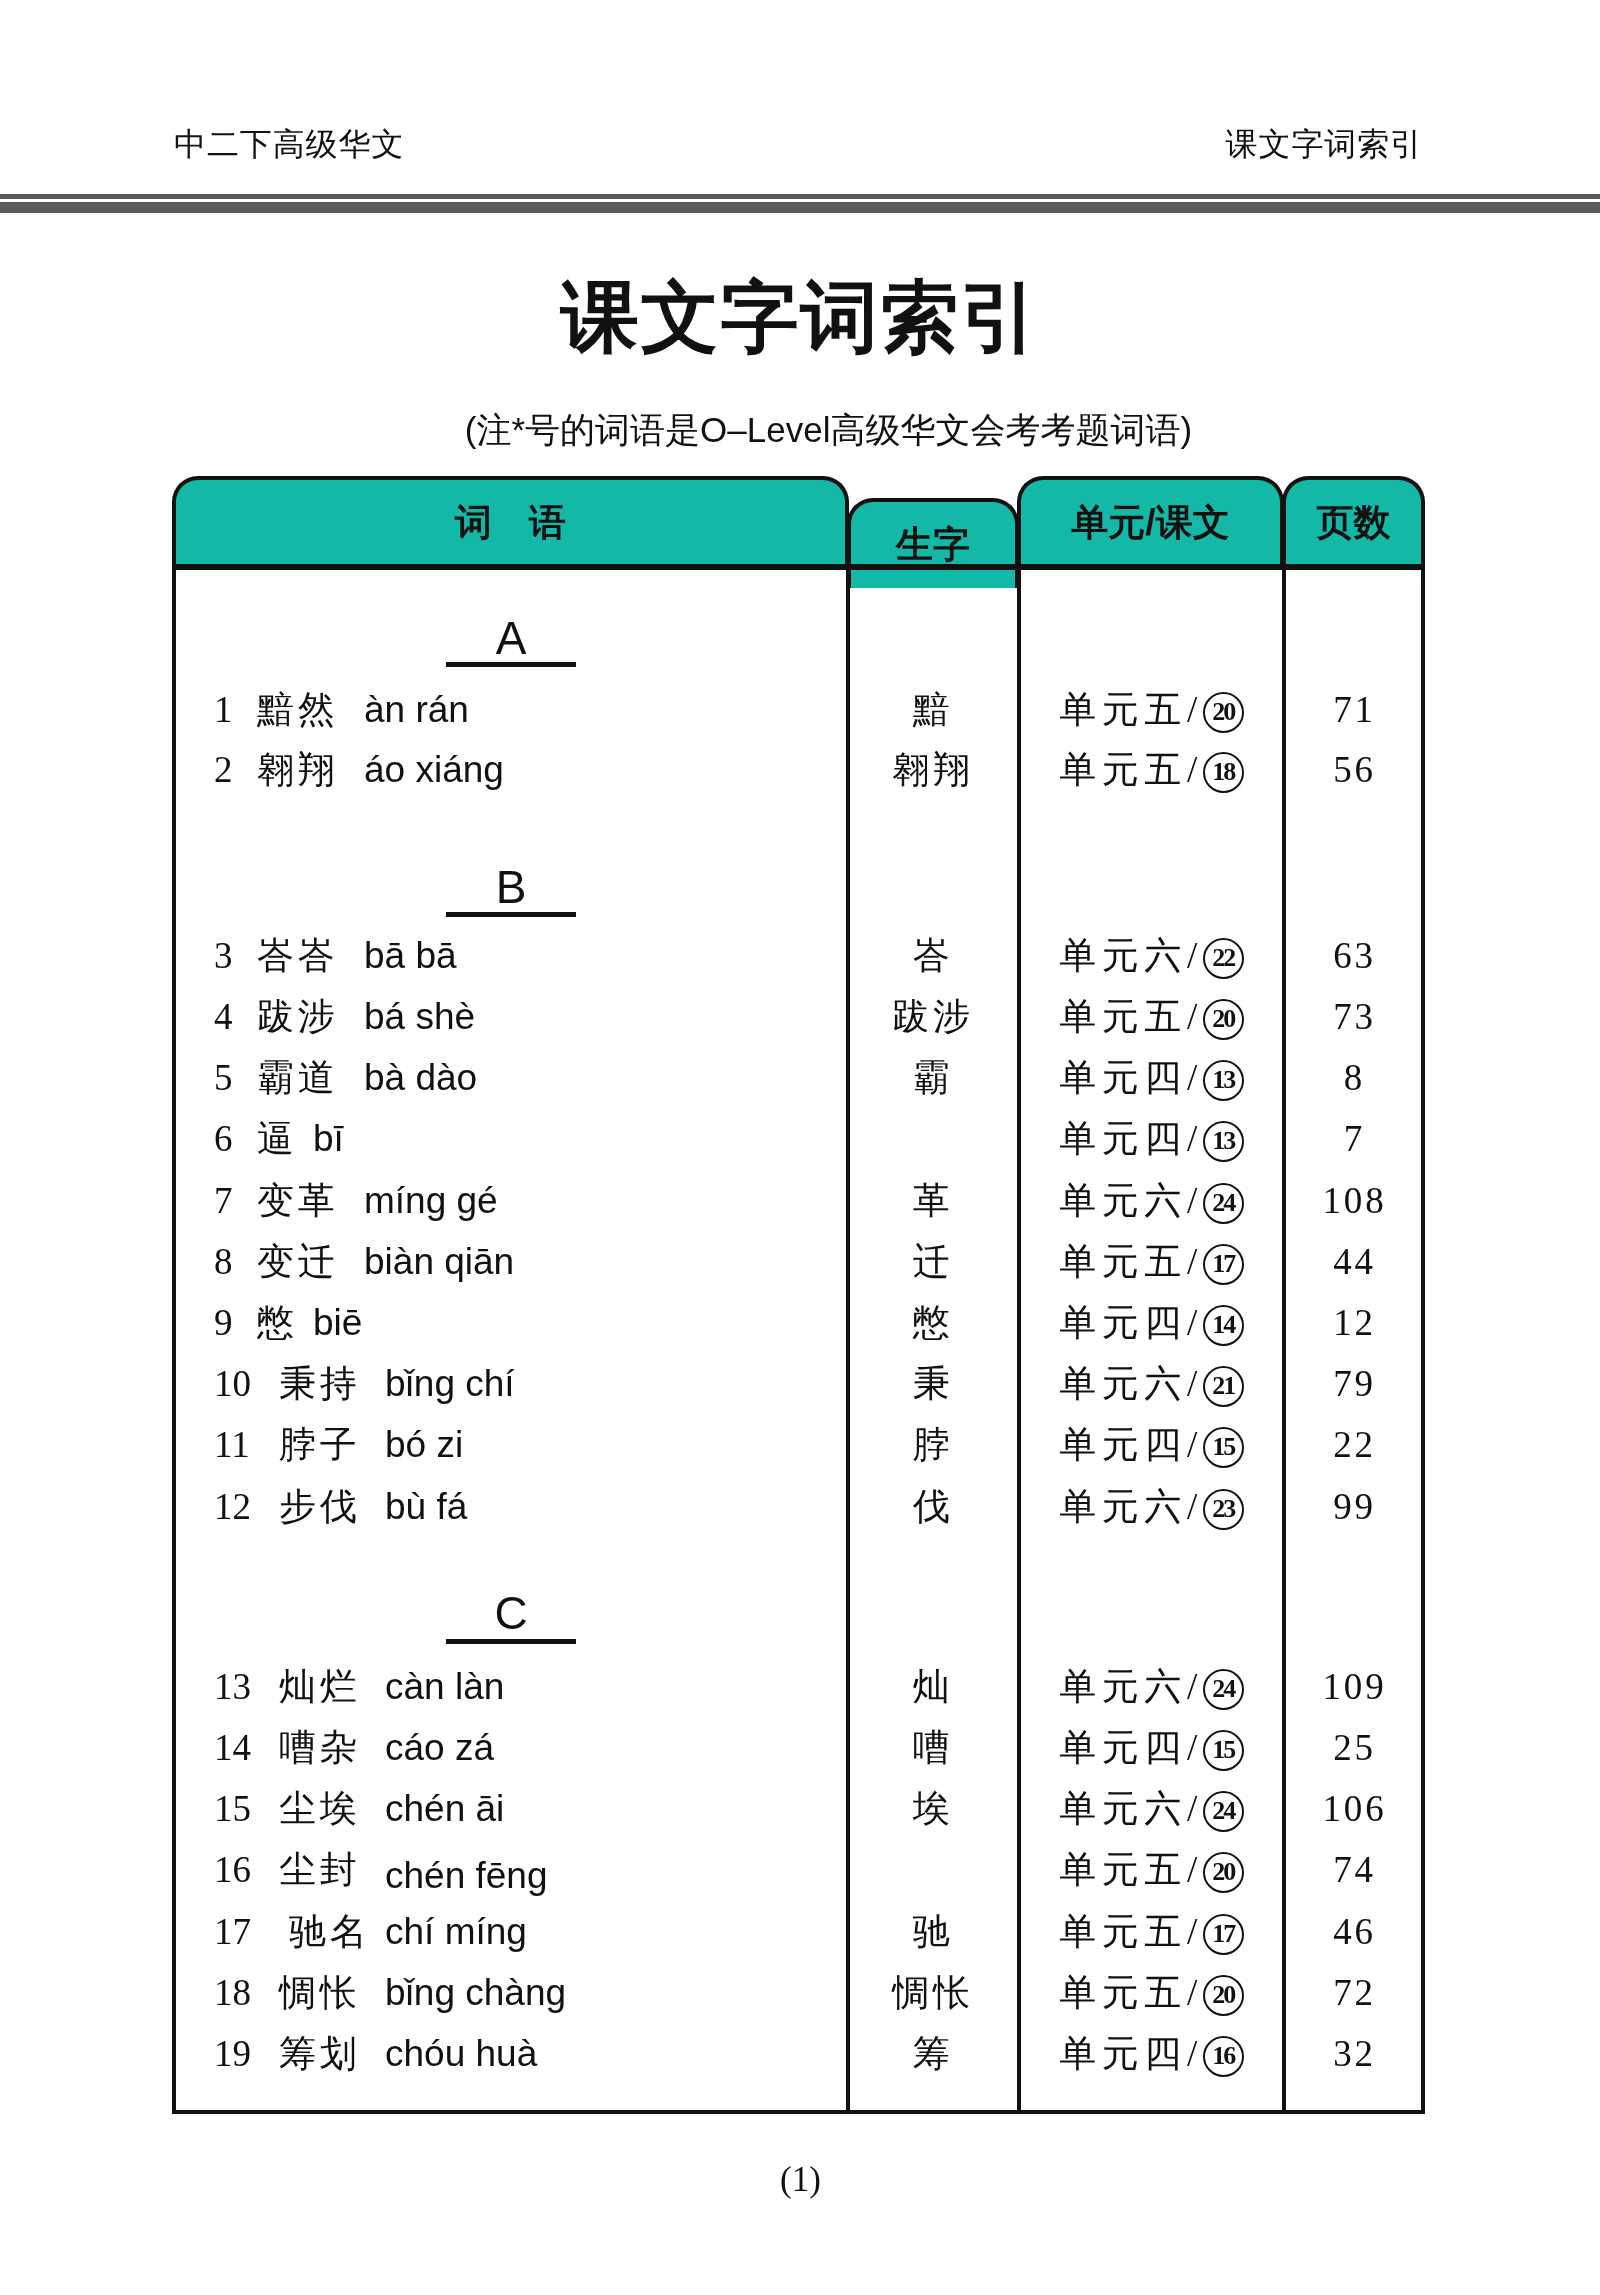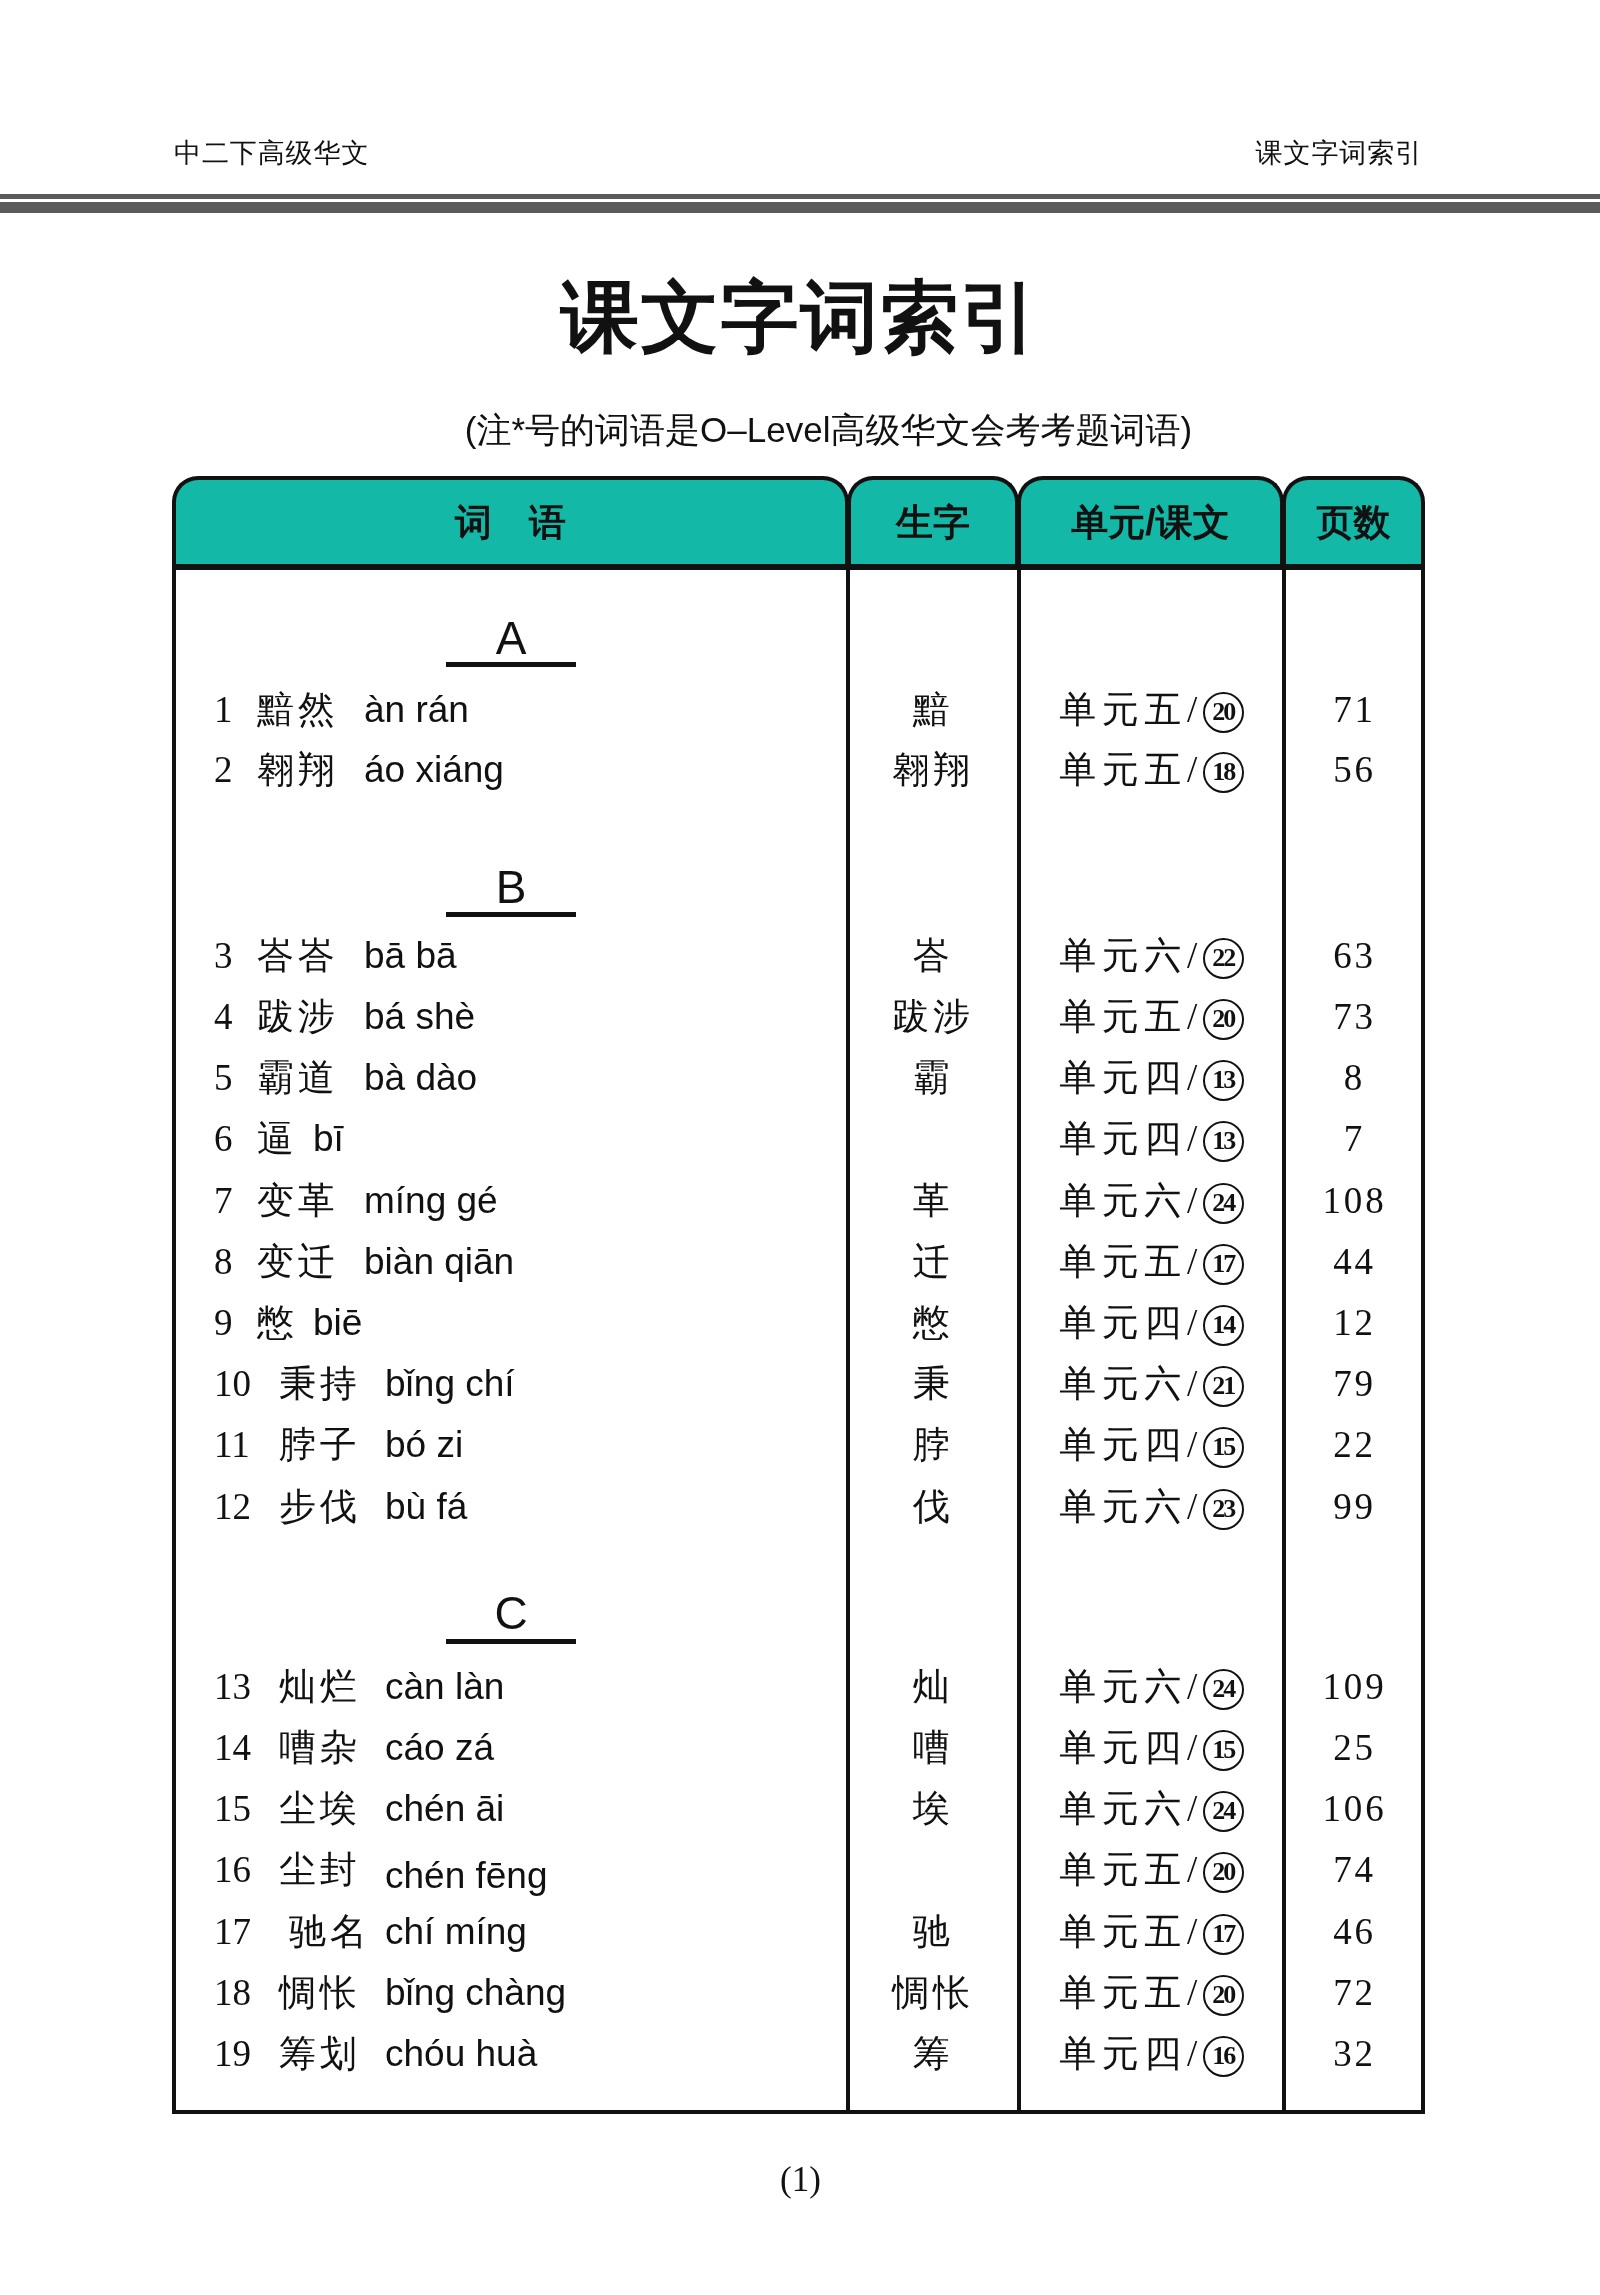--- a/index.html
+++ b/index.html
@@ -1,20 +1,20 @@
 <!DOCTYPE html>
 <html style="font-size:15px"><head>
 <meta charset="utf-8">
 <style>
   html, body { margin: 0; padding: 0; background: #ffffff; }
   body { width: 1601px; height: 2296px; position: relative; overflow: hidden; color: #111; }
   .sans { font-family: "Liberation Sans", "DejaVu Sans", sans-serif; }
   .serif { font-family: "Liberation Serif", "DejaVu Serif", serif; }
 
-  .run-head { position: absolute; top: 135px; font-size: 27px; line-height: 37px; letter-spacing: 0.9px; }
+  .run-head { position: absolute; top: 126px; font-size: 32px; line-height: 37px; letter-spacing: 0.9px; }
   .run-left { left: 174px; }
   .run-right { right: 178px; }
   .rule-thin { position: absolute; left: 0; width: 1601px; top: 194px; height: 4.6px; background: #5a5a5a; }
   .rule-thick { position: absolute; left: 0; width: 1601px; top: 202px; height: 11px; background: #5a5a5a; }
 
   .title { position: absolute; left: 0; width: 1601px; top: 271px; text-align: center; font-size: 78px; font-weight: bold; line-height: 93px; letter-spacing: 1.9px; }
   .note { position: absolute; left: 0; width: 1601px; top: 406px; text-align: center; font-size: 35px; line-height: 48px; padding-left: 28px; }
 
   .table { position: absolute; left: 172px; top: 476px; width: 1253px; height: 1638px; }
   .hdr-tab { position: absolute; top: 0; height: 90px; background: #14b8a6; border: 4.6px solid #111; border-bottom: none; border-radius: 26px 26px 0 0; box-sizing: border-box; display: flex; align-items: center; justify-content: center; font-weight: bold; font-size: 37px; }
@@ -42,21 +42,21 @@
 <div class="run-head run-left sans">中二下高级华文</div>
 <div class="run-head run-right sans">课文字词索引</div>
 <div class="rule-thin"></div>
 <div class="rule-thick"></div>
 
 <div class="title sans">课文字词索引</div>
 <div class="note sans">(注*号的词语是O–Level高级华文会考考题词语)</div>
 
 <div class="table">
   <div class="hdr-tab sans" style="left:0;width:677px;">词　语</div>
-  <div class="hdr-tab sans" style="left:675px;width:172px;">生字</div>
+  <div class="hdr-tab sans" style="left:675px;width:172px;margin-top:22px;">生字</div>
   <div class="hdr-tab sans" style="left:845px;width:267px;">单元/课文</div>
   <div class="hdr-tab sans" style="left:1110px;width:143px;">页数</div>
   <div class="hdr-line"></div>
 
   <div class="body-box"></div>
   <div class="vline" style="left:674px;"></div>
   <div class="vline" style="left:845px;"></div>
   <div class="vline" style="left:1110px;"></div>
 
   <div class="letter sans" style="left:274px;top:136px;">A</div>

